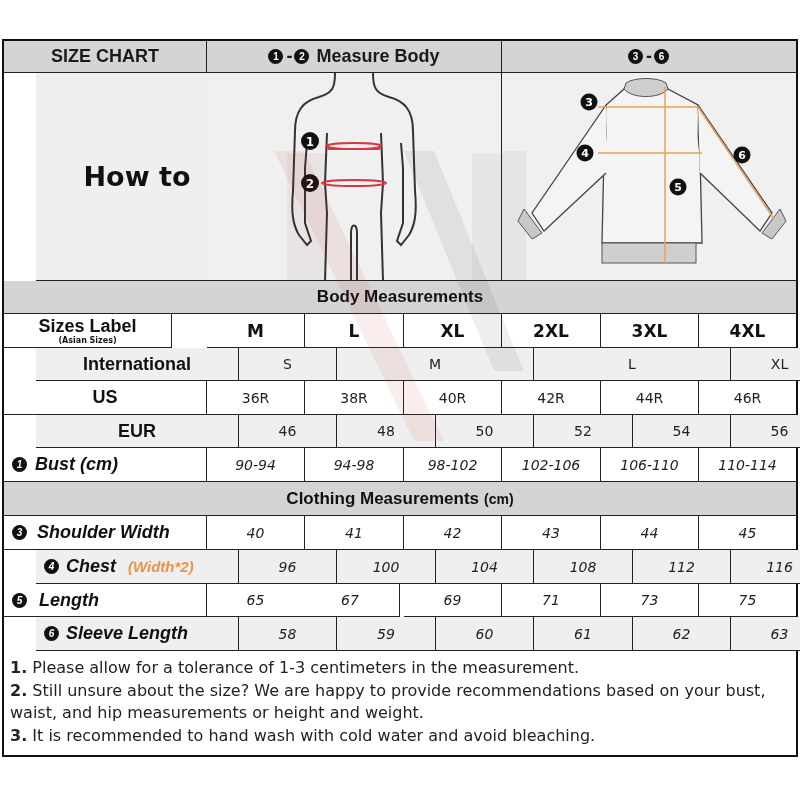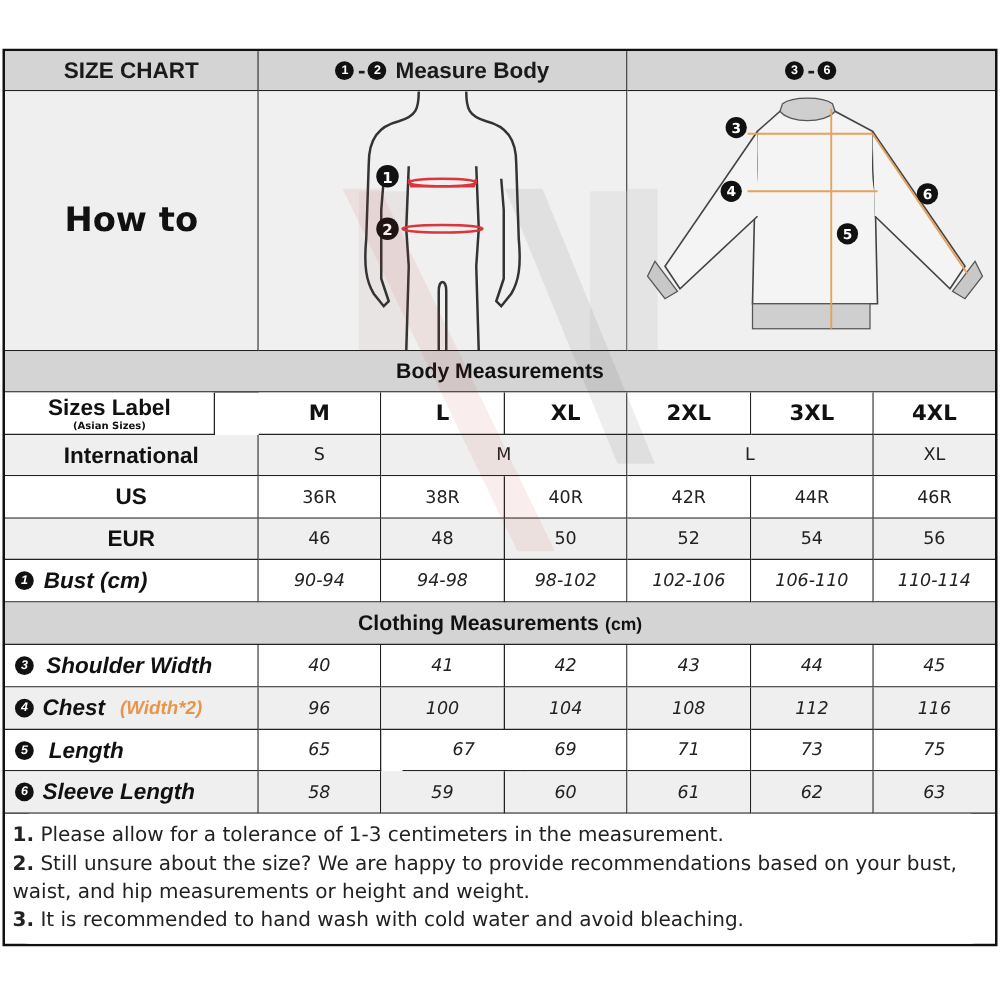--- a/index.html
+++ b/index.html
@@ -5,21 +5,21 @@
   * { box-sizing: border-box; margin: 0; padding: 0; }
   html, body { width: 800px; height: 800px; background: #ffffff; overflow: hidden; }
   body { position: relative; font-family: "DejaVu Sans", sans-serif; color: #111; }
 
   .chart { position: absolute; left: 2px; top: 39px; width: 796px; height: 718px;
            border: 2px solid #111; background: #fff; }
 
   .cell { position: absolute; border-right: 1px solid #222; border-bottom: 1px solid #222;
           display: flex; align-items: center; justify-content: center; text-align: center; overflow: hidden; }
   .gray { background: #d4d4d4; align-items: center; }
-  .light { background: #efefef; }
+  .light { background: #efefef; margin-left: 32px; }
   .white { background: #ffffff; }
 
   .hdr { font-family: "Liberation Sans", sans-serif; font-weight: bold; font-size: 18px; color: #1a1a1a; }
   .num-badge { display: inline-flex; align-items: center; justify-content: center; width: 15px; height: 15px;
                border-radius: 50%; background: #111; color: #fff; font-size: 10px; font-weight: bold;
                margin-right: 1px; vertical-align: middle; }
   .howto { font-family: "DejaVu Sans", sans-serif; font-weight: bold; font-size: 27px; line-height: 34px; }
 
   .sec { font-family: "Liberation Sans", sans-serif; font-weight: bold; font-size: 17px; }
   .sec small { font-size: 14px; font-weight: bold; }
@@ -275,21 +275,21 @@
       <span>116</span>
     </div>
 
   <div class="cell white rowlbl-i" style="left:0;top:543px;width:203px;height:33px;">
     <span class="num-badge" style="margin-right:12px;">5</span>
     <span>Length</span>
   </div>
   <div class="cell white val-i" style="left:203px;top:543px;width:98px;height:33px;">
       <span>65</span>
     </div>
-  <div class="cell white val-i" style="left:318px;top:543px;width:99px;height:33px;">
+  <div class="cell white val-i" style="left:297px;top:543px;width:99px;height:33px;">
       <span>67</span>
     </div>
   <div class="cell white val-i" style="left:400px;top:543px;width:98px;height:33px;">
       <span>69</span>
     </div>
   <div class="cell white val-i" style="left:498px;top:543px;width:99px;height:33px;">
       <span>71</span>
     </div>
   <div class="cell white val-i" style="left:597px;top:543px;width:98px;height:33px;">
       <span>73</span>

